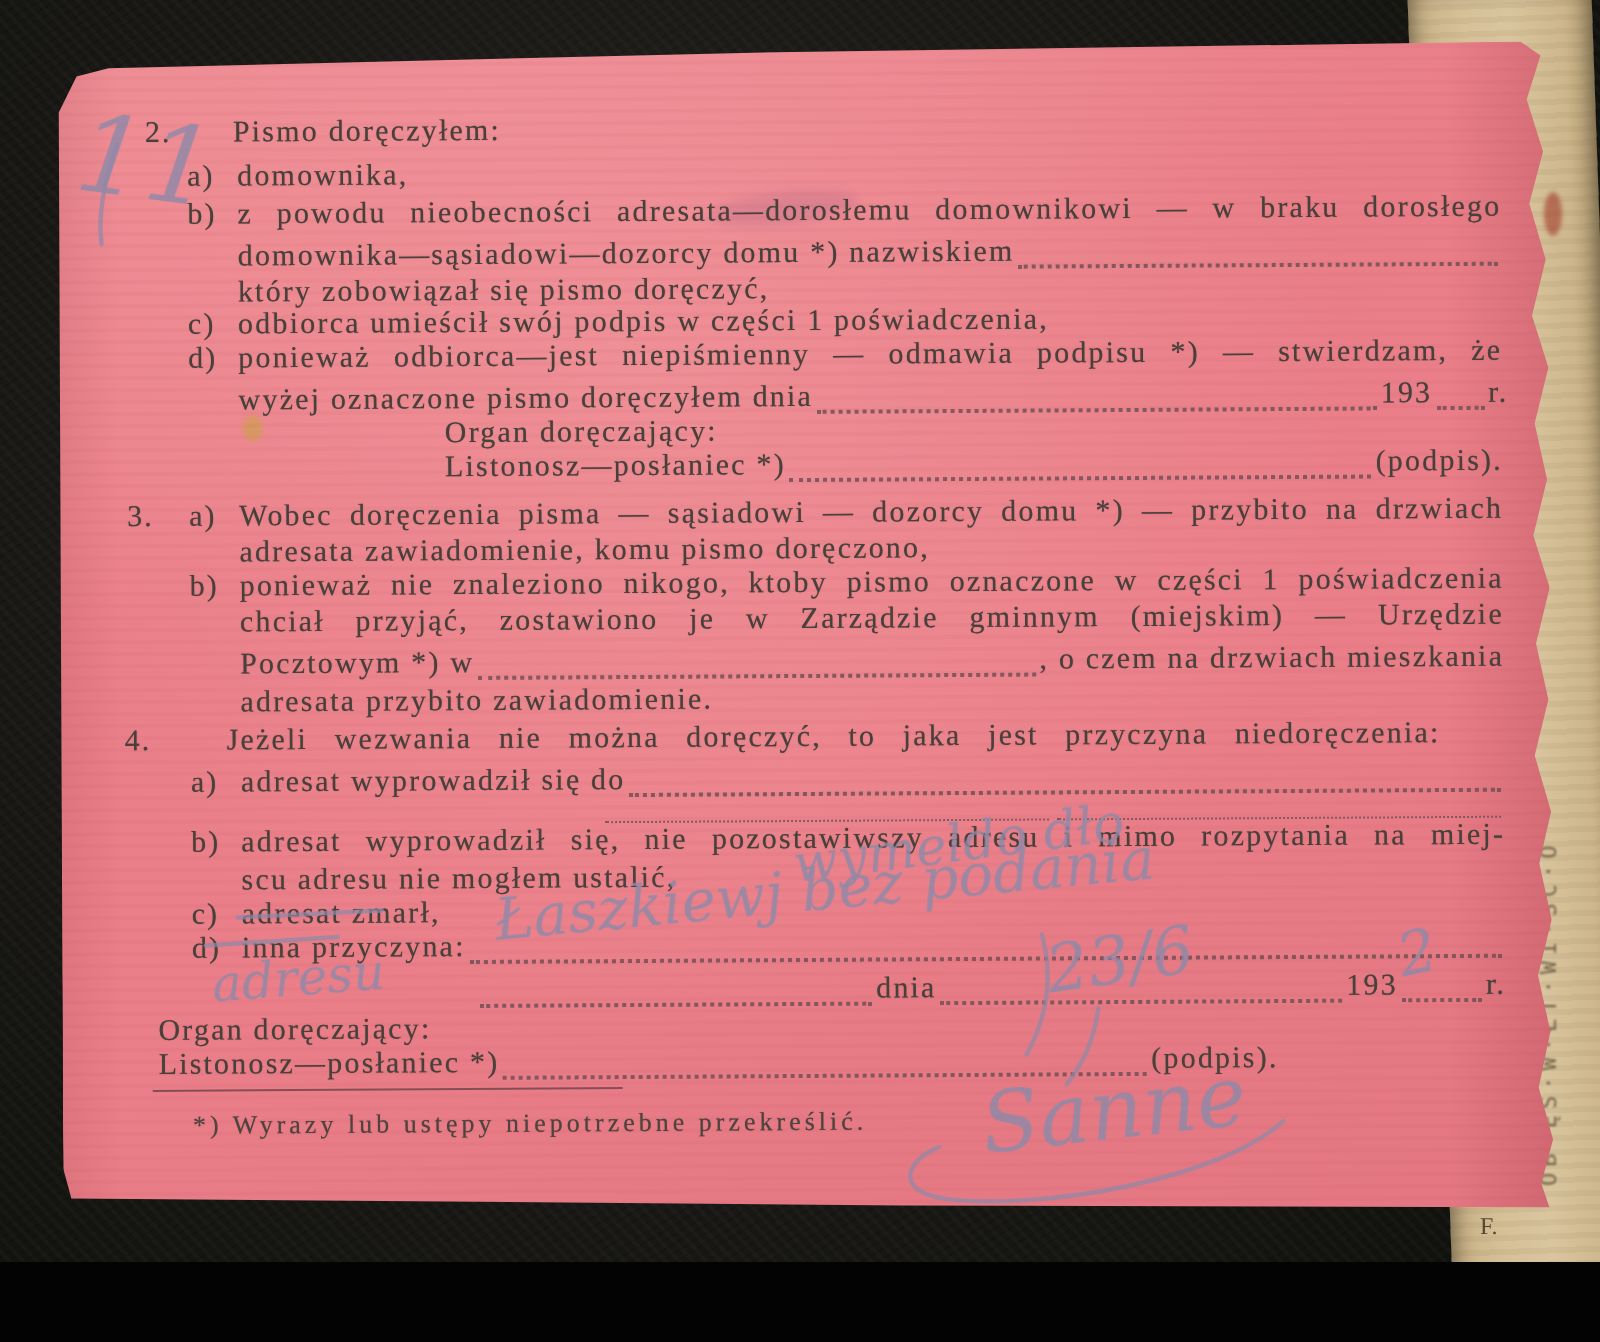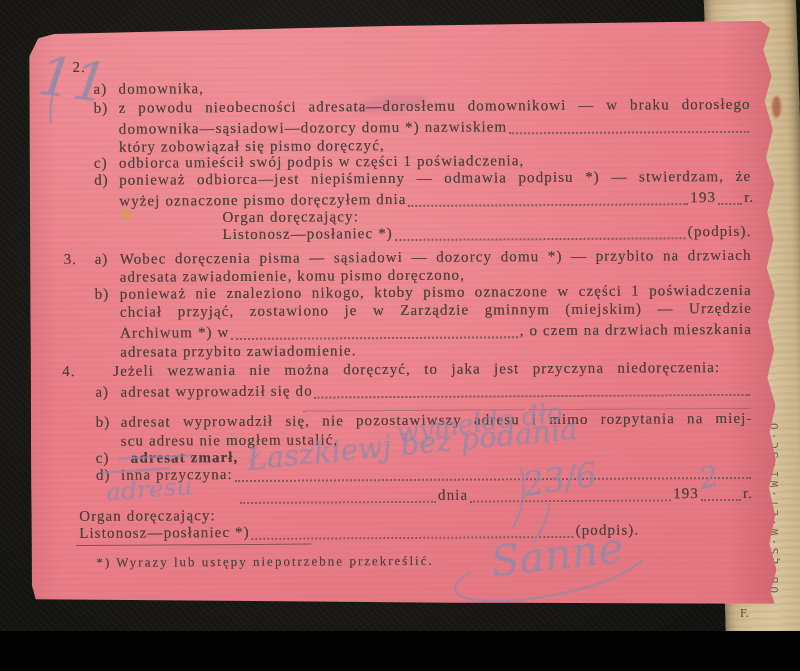--- a/index.html
+++ b/index.html
@@ -82,52 +82,53 @@
   <div id="tan-red-spot"></div>
   <div id="tan-mark">F.</div>
 
   <div id="doc-wrap">
     <div id="paper">
       <span class="stain-yellow"></span>
       <span class="smudge-purple"></span>
     </div>
     <div id="print-layer">
         <span class="pmark" style="left: 74px; top: 56px;">2.</span>
+        <div class="line" style="left: 118px; top: 56px;">Pismo doręczyłem:</div>
         <span class="pmark" style="left: 95px; top: 78px;">a)</span>
         <div class="line" style="left: 120px; top: 78px;">domownika,</div>
         <span class="pmark" style="left: 95px; top: 97px;">b)</span>
         <div class="line spread" style="left: 120px; top: 97px; width: 632px;">z powodu nieobecności adresata—dorosłemu domownikowi — w braku dorosłego</div>
         <div class="line" style="left: 120px; top: 118px; width: 632px;"><span>domownika—sąsiadowi—dozorcy domu *) nazwiskiem</span><span class="dots"></span></div>
         <div class="line" style="left: 120px; top: 136px;">który zobowiązał się pismo doręczyć,</div>
         <span class="pmark" style="left: 95px; top: 152px;">c)</span>
         <div class="line" style="left: 120px; top: 152px;">odbiorca umieścił swój podpis w części 1 poświadczenia,</div>
         <span class="pmark" style="left: 95px; top: 169px;">d)</span>
         <div class="line spread" style="left: 120px; top: 169px; width: 632px;">ponieważ odbiorca—jest niepiśmienny — odmawia podpisu *) — stwierdzam, że</div>
         <div class="line" style="left: 120px; top: 190px; width: 635px;"><span>wyżej oznaczone pismo doręczyłem dnia</span><span class="dots"></span><span>193</span><span class="dots" style="flex: 0 0 24px;"></span><span>r.</span></div>
         <div class="line" style="left: 223px; top: 207px;">Organ doręczający:</div>
         <div class="line" style="left: 223px; top: 224px; width: 529px;"><span>Listonosz—posłaniec *)</span><span class="dots"></span><span>(podpis).</span></div>
         <span class="pmark" style="left: 64px; top: 248px;">3.</span>
         <span class="pmark" style="left: 95px; top: 248px;">a)</span>
         <div class="line spread" style="left: 120px; top: 248px; width: 632px;">Wobec doręczenia pisma — sąsiadowi — dozorcy domu *) — przybito na drzwiach</div>
         <div class="line" style="left: 120px; top: 266px;">adresata zawiadomienie, komu pismo doręczono,</div>
         <span class="pmark" style="left: 95px; top: 283px;">b)</span>
         <div class="line spread" style="left: 120px; top: 283px; width: 632px;">ponieważ nie znaleziono nikogo, ktoby pismo oznaczone w części 1 poświadczenia</div>
         <div class="line spread" style="left: 120px; top: 301px; width: 632px;">chciał przyjąć, zostawiono je w Zarządzie gminnym (miejskim) — Urzędzie</div>
-        <div class="line" style="left: 120px; top: 322px; width: 632px;"><span>Archiwum *) w</span><span class="dots"></span><span>, o czem na drzwiach mieszkania</span></div>
+        <div class="line" style="left: 120px; top: 322px; width: 632px;"><span>Pocztowym *) w</span><span class="dots"></span><span>, o czem na drzwiach mieszkania</span></div>
         <div class="line" style="left: 120px; top: 341px;">adresata przybito zawiadomienie.</div>
         <span class="pmark" style="left: 62px; top: 360px;">4.</span>
         <div class="line spread" style="left: 113px; top: 360px; width: 607px;">Jeżeli wezwania nie można doręczyć, to jaka jest przyczyna niedoręczenia:</div>
         <span class="pmark" style="left: 95px; top: 381px;">a)</span>
         <div class="line" style="left: 120px; top: 381px; width: 632px;"><span>adresat wyprowadził się do</span><span class="dots"></span></div>
         <div class="line small-line" style="left: 300px; top: 394px; width: 452px;"><span class="dots"></span><span class="dots"></span></div>
         <span class="pmark" style="left: 95px; top: 411px;">b)</span>
         <div class="line spread" style="left: 120px; top: 411px; width: 632px;">adresat wyprowadził się, nie pozostawiwszy adresu i mimo rozpytania na miej-</div>
         <div class="line" style="left: 120px; top: 430px;">scu adresu nie mogłem ustalić,</div>
         <span class="pmark" style="left: 95px; top: 447px;">c)</span>
-        <div class="line" style="left: 130px; top: 447px; font-weight: bold;">adresat zmarł,</div>
+        <div class="line" style="left: 120px; top: 447px;">adresat zmarł,</div>
         <span class="pmark" style="left: 95px; top: 464px;">d)</span>
         <div class="line" style="left: 120px; top: 464px; width: 632px;"><span>inna przyczyna:</span><span class="dots"></span></div>
         <div class="line" style="left: 237px; top: 486px; width: 515px;"><span class="dots" style="flex: 0 0 196px;"></span><span>dnia</span><span class="dots"></span><span>193</span><span class="dots" style="flex: 0 0 40px;"></span><span>r.</span></div>
         <div class="line" style="left: 78px; top: 505px;">Organ doręczający:</div>
         <div class="line" style="left: 78px; top: 522px; width: 560px;"><span>Listonosz—posłaniec *)</span><span class="dots"></span><span>(podpis).</span></div>
         <div class="line rule" style="left: 75px; top: 543px; width: 235px;"></div>
         <div class="line footnote" style="left: 95px; top: 551px;">*) Wyrazy lub ustępy niepotrzebne przekreślić.</div>
       </div>
     <div id="hw-layer">
         <div class="hw" style="left: 36px; top: 42px; font-size: 54px; transform: rotate(8deg);">11</div>

